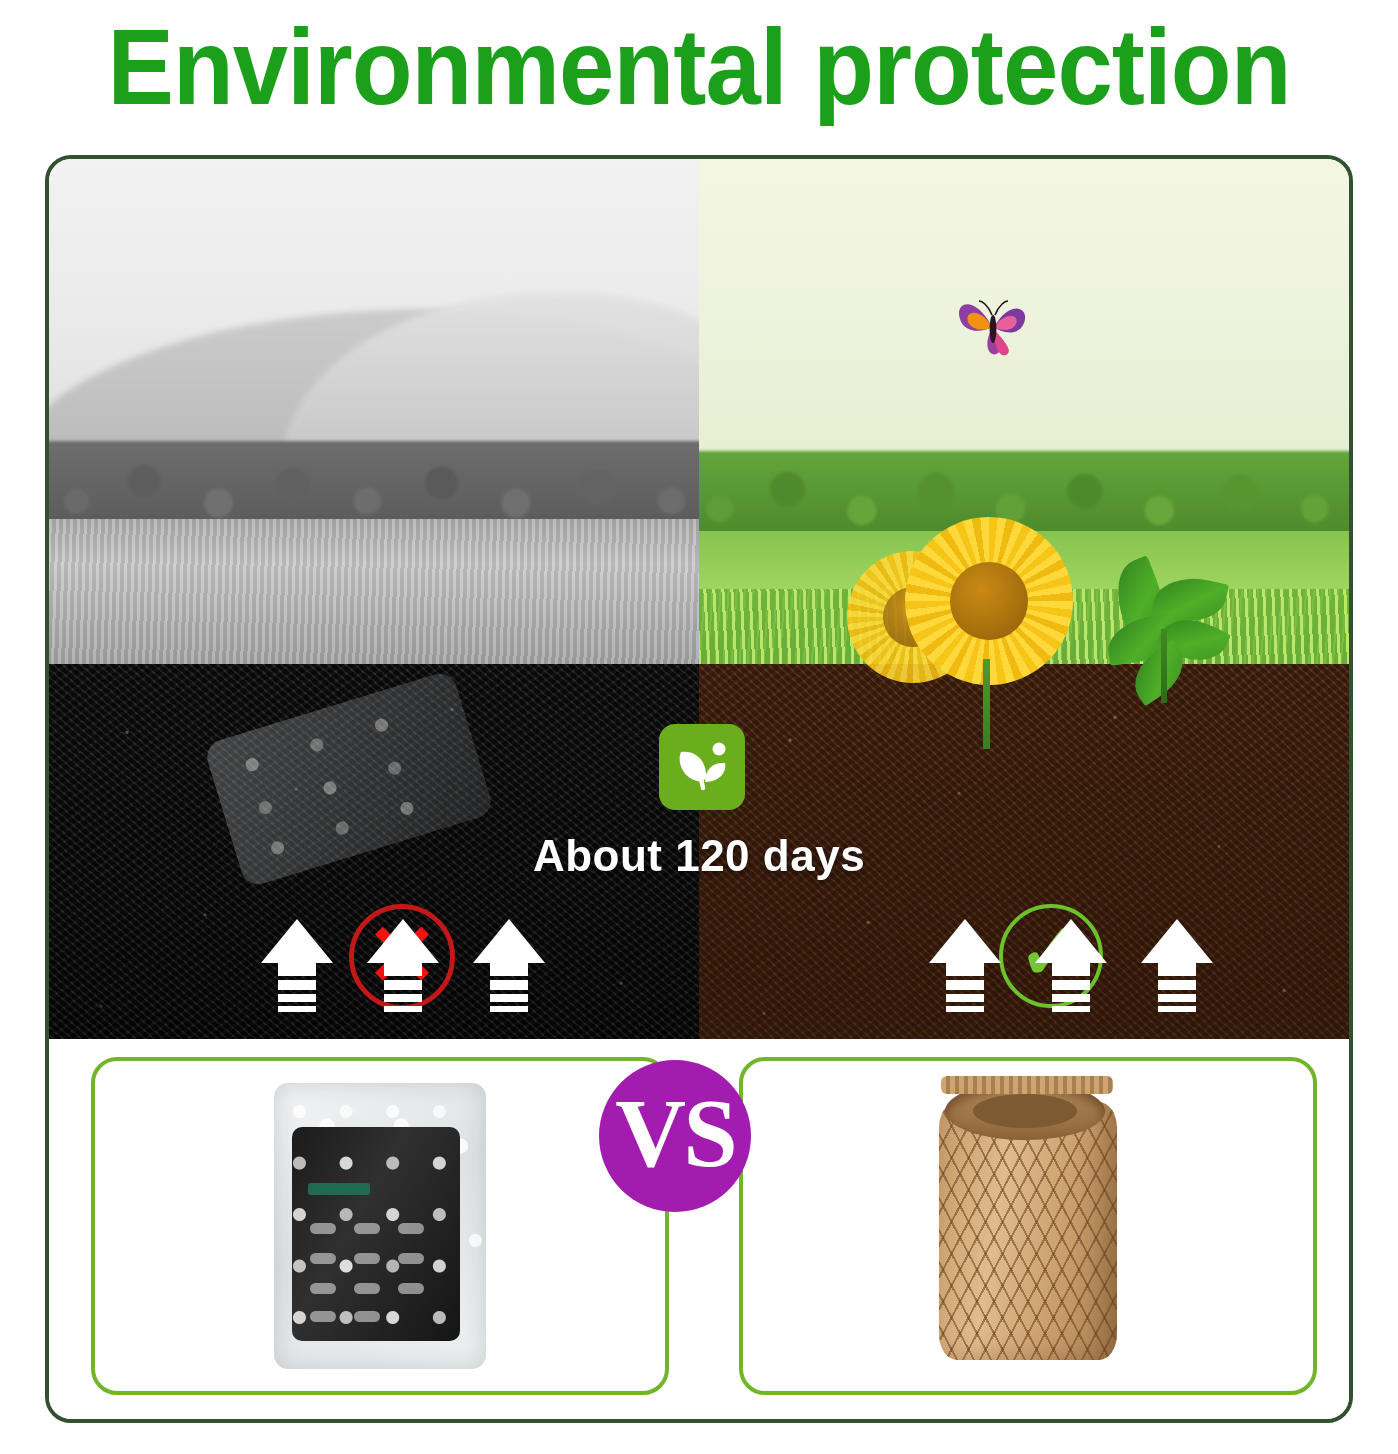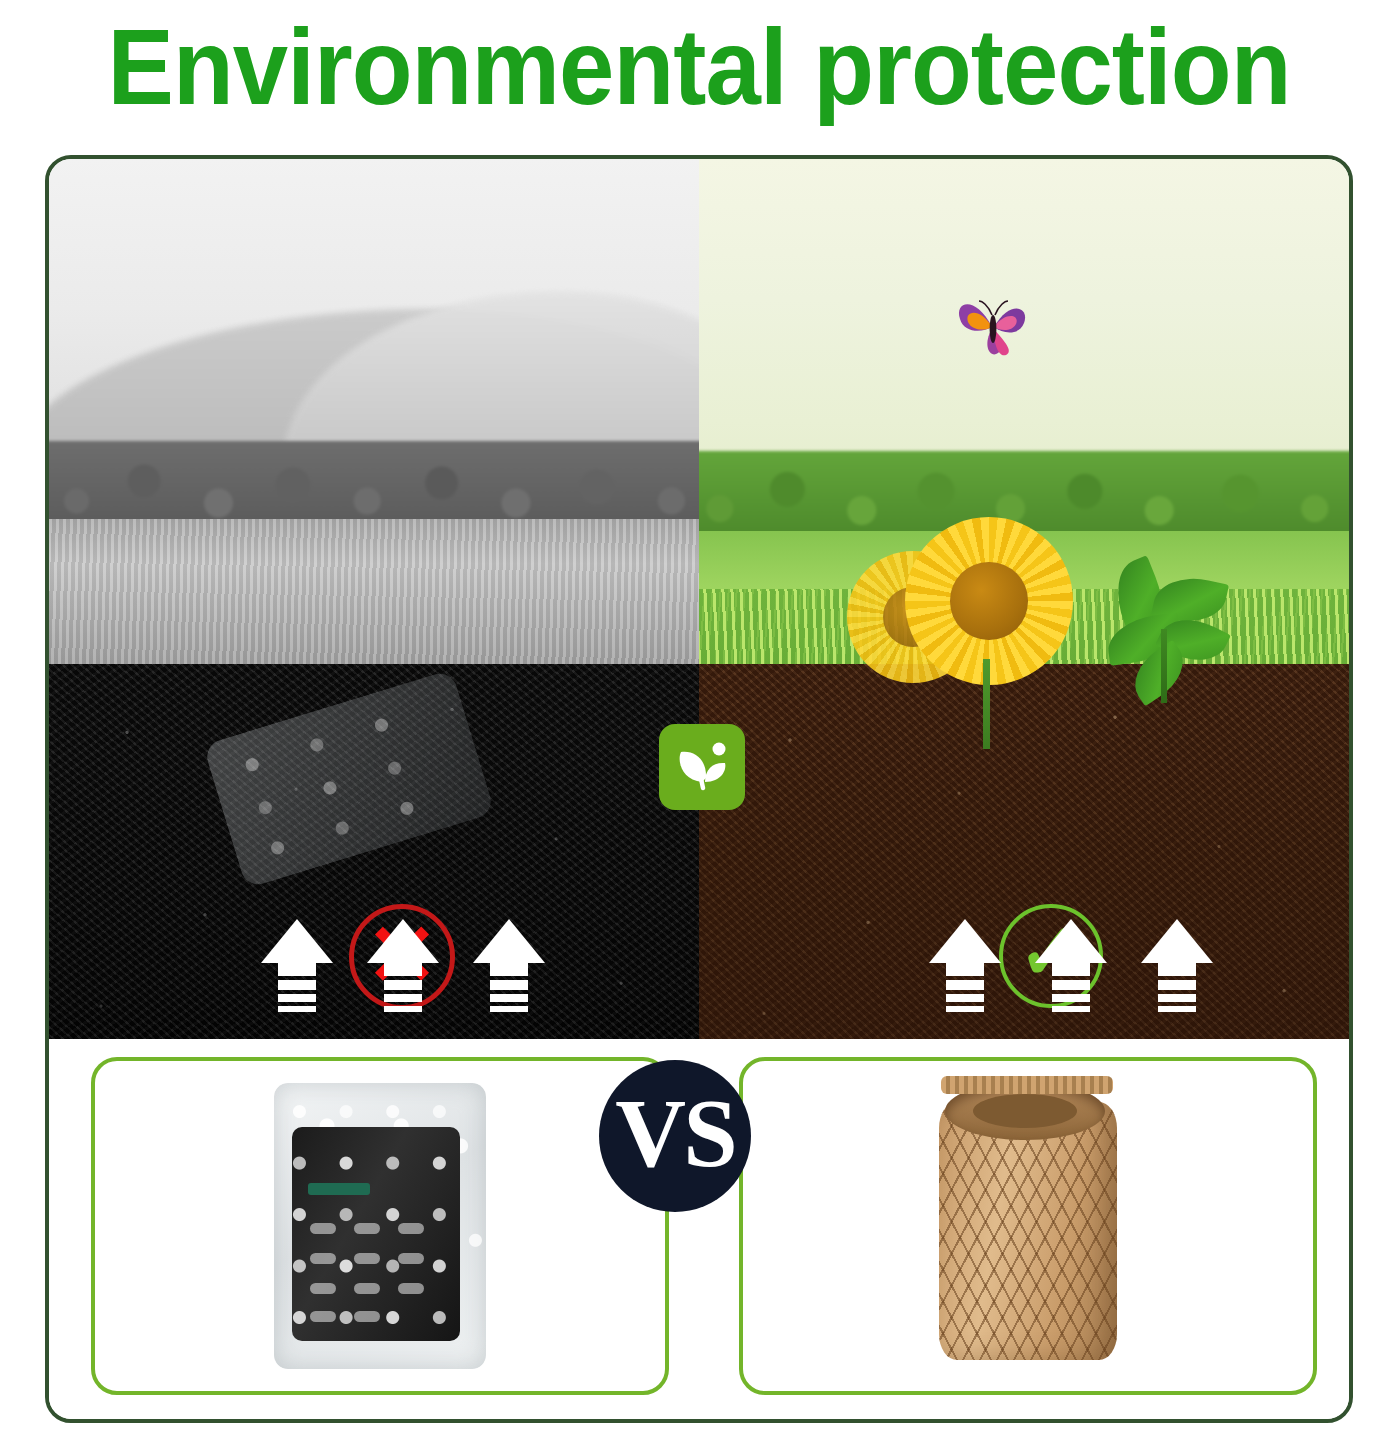--- a/index.html
+++ b/index.html
@@ -433,20 +433,21 @@
 
     <div id="leaf-badge" style="background: rgb(106, 173, 29);">
       <svg width="62" height="62" viewBox="0 0 62 62">
         <circle cx="48" cy="13" r="6.5" fill="#ffffff"></circle>
         <path d="M31 46 C10 44, 6 24, 10 16 C24 14, 36 24, 35 42 Z" fill="#ffffff"></path>
         <path d="M34 46 C50 46, 56 34, 54 27 C42 26, 34 33, 34 46 Z" fill="#ffffff"></path>
         <path d="M14 20 C24 28, 30 38, 32 52" stroke="#ffffff" stroke-width="4.5" fill="none" stroke-linecap="round"></path>
       </svg>
     </div>
 
+    <div id="days-label">About 120 days</div>
 
     <div class="arrow-group" id="arrows-left">
       <div class="up-arrow">
           <div class="head"></div>
           <div class="stem"></div>
         </div>
       <div class="up-arrow">
           <div class="head"></div>
           <div class="stem"></div>
         </div>
@@ -499,15 +500,15 @@
         <div class="roll"></div>
         <div class="mesh"></div>
         <div class="top-ellipse"></div>
         <div class="top-inner"></div>
         <div class="frill"></div>
       </div>
     </div>
   </div>
 </div>
 
-<div id="vs-badge" style="background: #0f172a;">
+<div id="vs-badge" style="background: #a21caf;">
   <span class="vs-text">VS</span>
 </div>
 
 </body></html>

